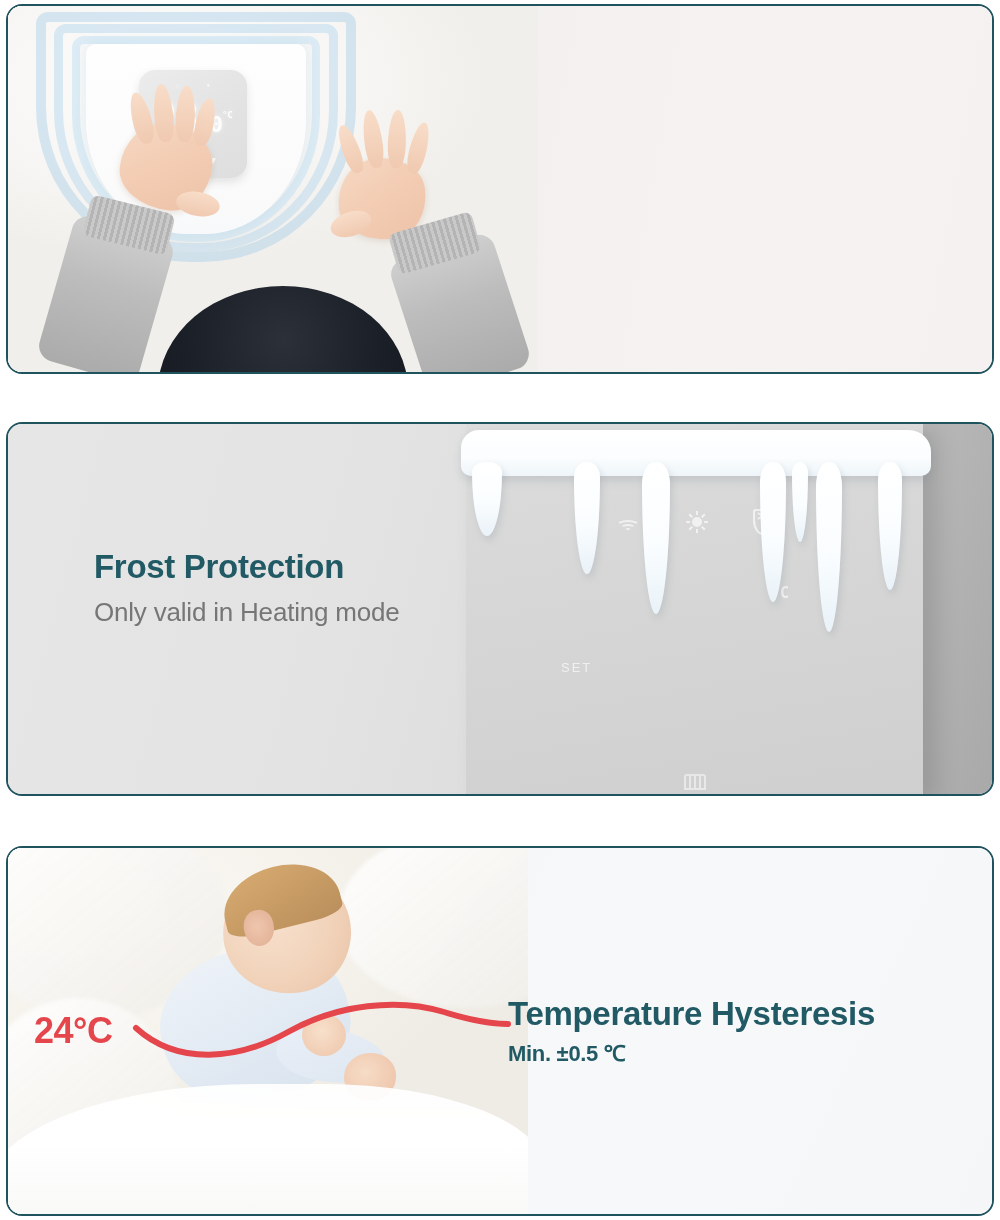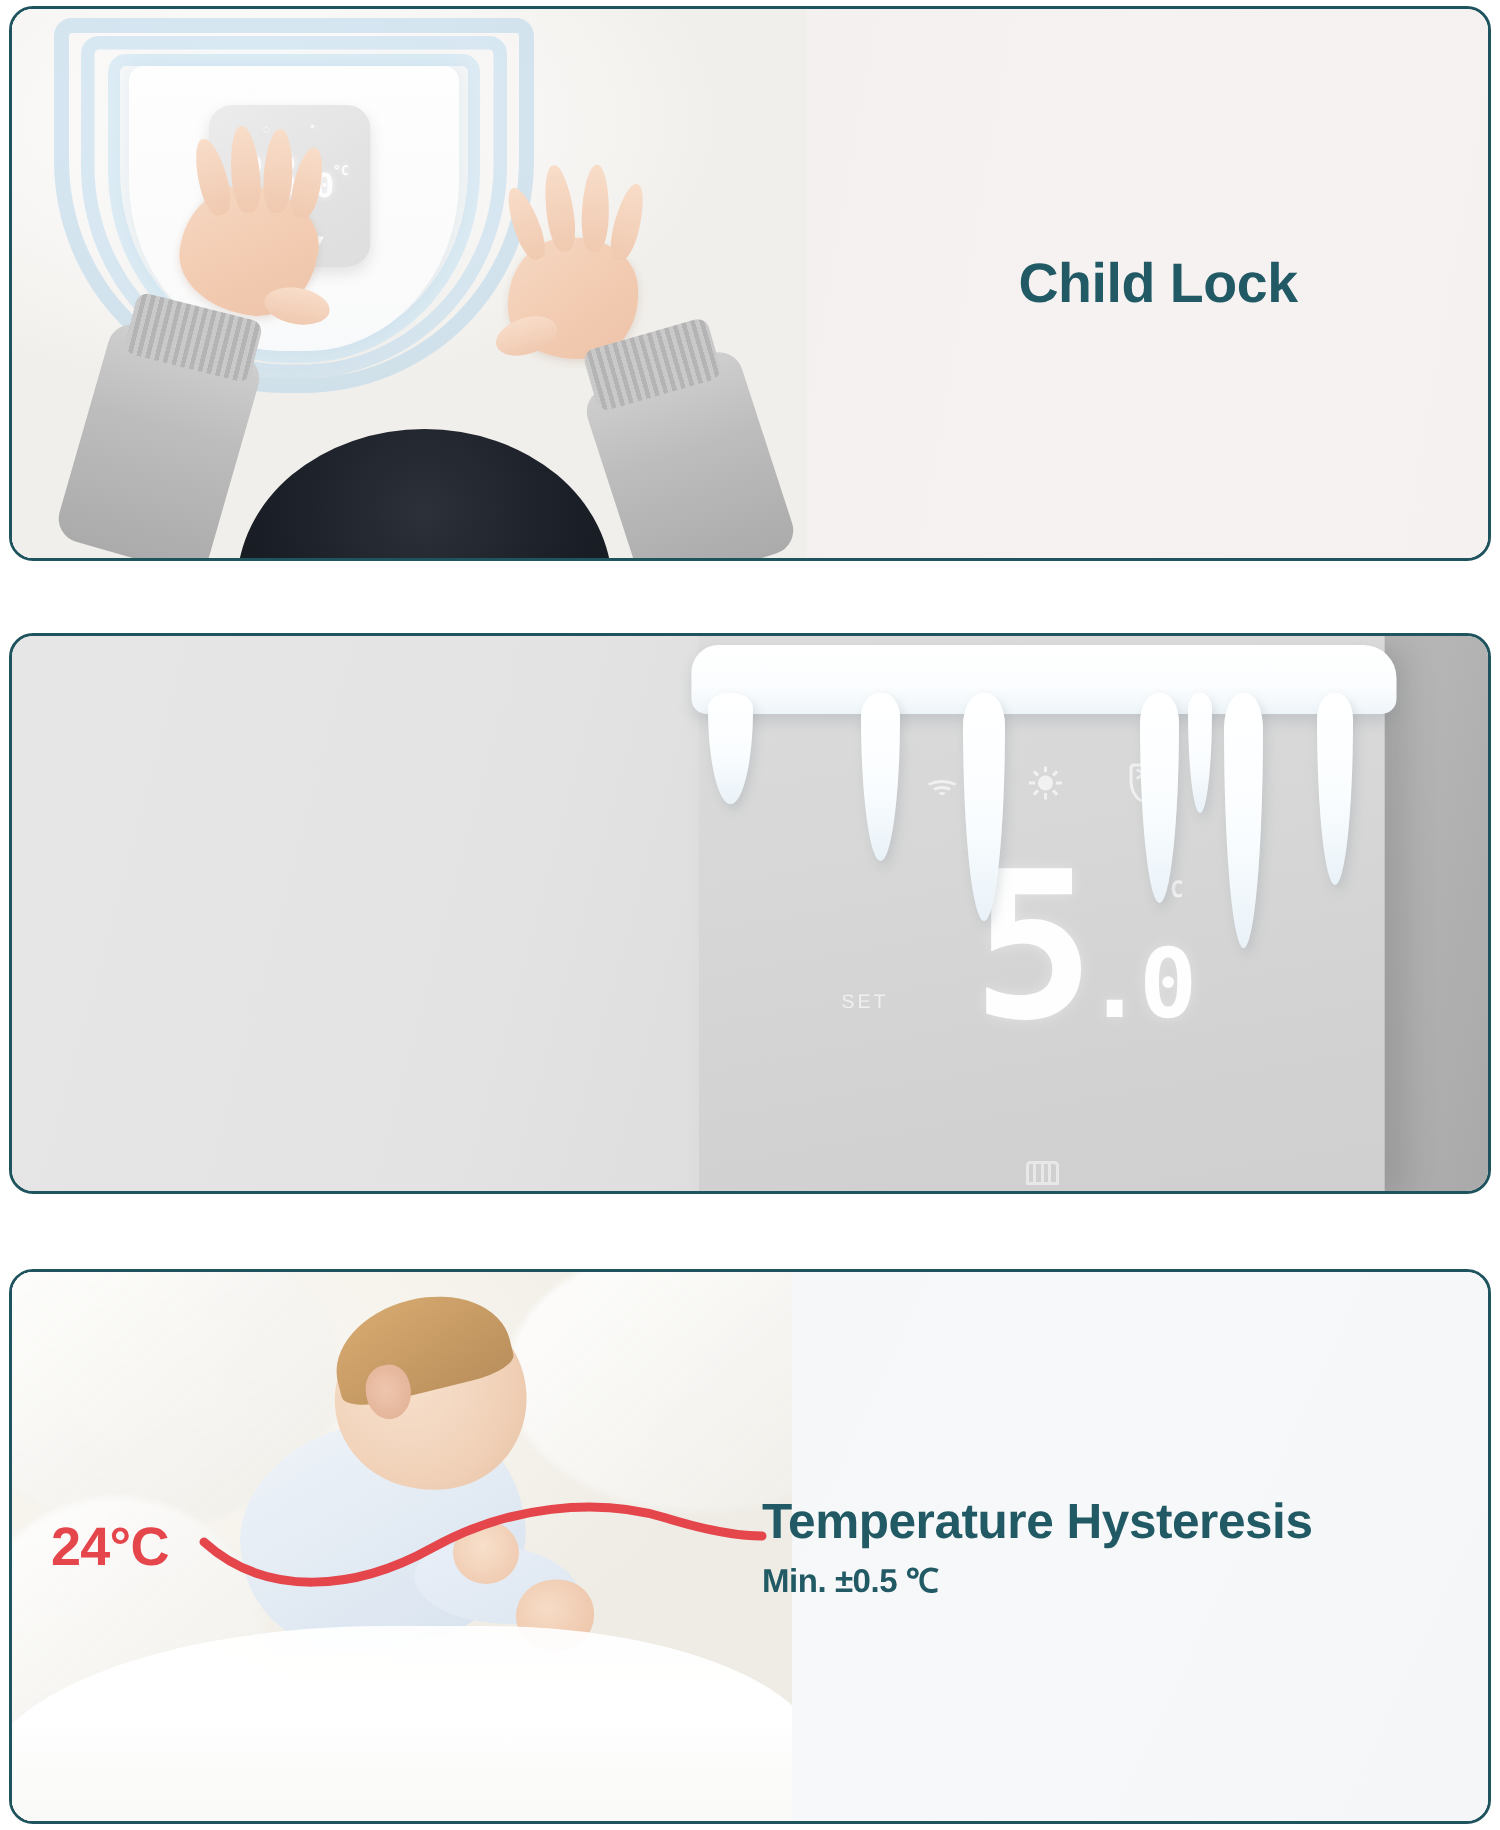--- a/index.html
+++ b/index.html
@@ -353,26 +353,29 @@
       <div class="finger" style="left:356px;top:104px;width:18px;height:58px;transform:rotate(-8deg);"></div>
       <div class="finger" style="left:380px;top:104px;width:18px;height:58px;transform:rotate(2deg);"></div>
       <div class="finger" style="left:402px;top:116px;width:17px;height:52px;transform:rotate(14deg);"></div>
       <div class="finger" style="left:322px;top:206px;width:42px;height:24px;transform:rotate(-18deg);border-radius:50%;"></div>
       <div class="sleeve" style="left:398px;top:238px;width:108px;height:140px;transform:rotate(-18deg);"></div>
       <div class="cuff" style="left:384px;top:216px;width:86px;height:42px;transform:rotate(-16deg);"></div>
 
       <div class="head-hair"></div>
     </div>
 
-    <div class="p1-title">Child Lock</div>
   </section>
 
   <section class="panel" id="panel-frost">
     <div class="p2-bg"></div>
 
+    <div class="p2-text">
+      <div class="p2-h">Frost Protection</div>
+      <div class="p2-sub">Only valid in Heating mode</div>
+    </div>
 
     <div class="lcd">
       <div class="ic-row">
         <span class="ic ic-wifi">
             <i></i>
             <i></i>
             <i></i>
           </span>
         <span class="ic ic-sun">
           <span class="core"></span>
@@ -384,23 +387,20 @@
         <span class="ic ic-frost">
           <span class="sh"></span>
           <span class="fl" style="transform:translate(-50%,-50%) rotate(0deg)"></span>
           <span class="fl" style="transform:translate(-50%,-50%) rotate(60deg)"></span>
           <span class="fl" style="transform:translate(-50%,-50%) rotate(120deg)"></span>
         </span>
       </div>
 
       <div class="unit">°C</div>
       <div class="setlabel">SET</div>
-      <div class="bignum">
-        <span>5</span><span class="frac">.0</span>
-      </div>
       <div class="heat-ic"></div>
 
       <div class="ice-bar"></div>
       <div class="icicle" style="left:6px;  width:30px; height:74px;"></div>
       <div class="icicle" style="left:108px;width:26px; height:112px;"></div>
       <div class="icicle" style="left:176px;width:28px; height:152px;"></div>
       <div class="icicle" style="left:294px;width:26px; height:140px;"></div>
       <div class="icicle" style="left:326px;width:16px; height:80px;"></div>
       <div class="icicle" style="left:350px;width:26px; height:170px;"></div>
       <div class="icicle" style="left:412px;width:24px; height:128px;"></div>

